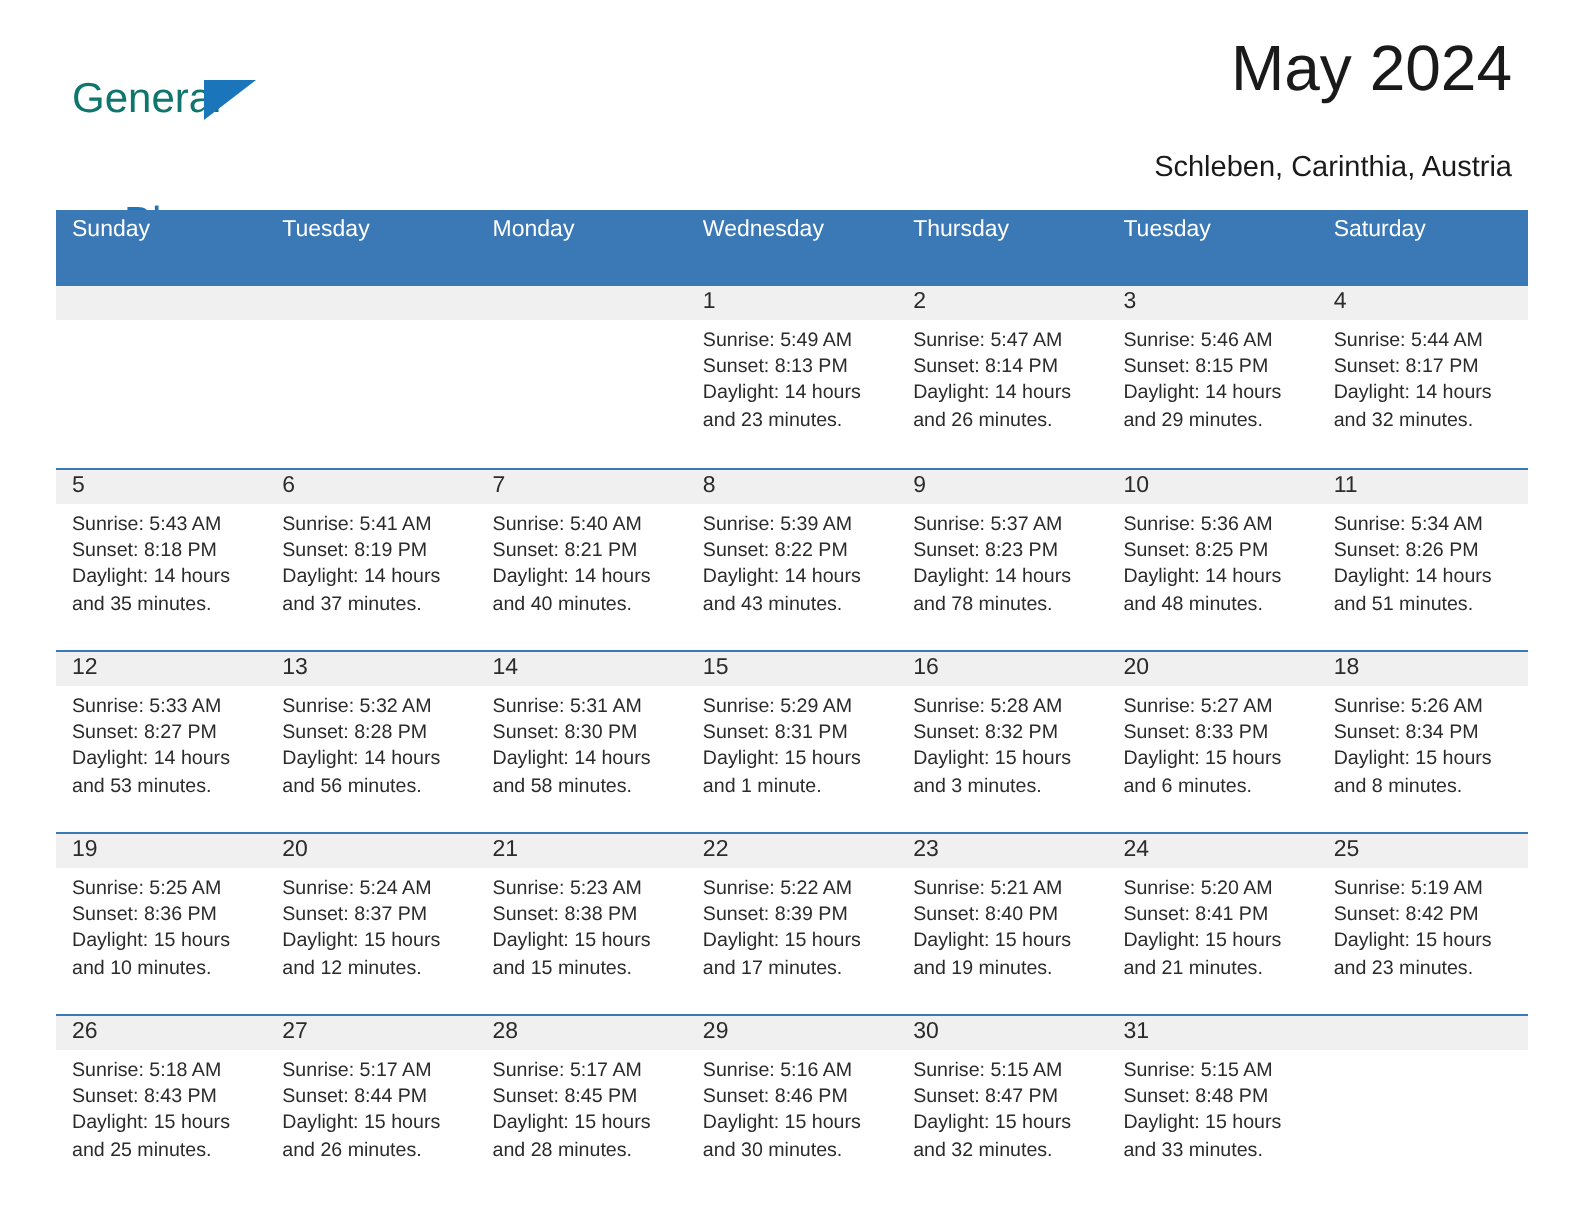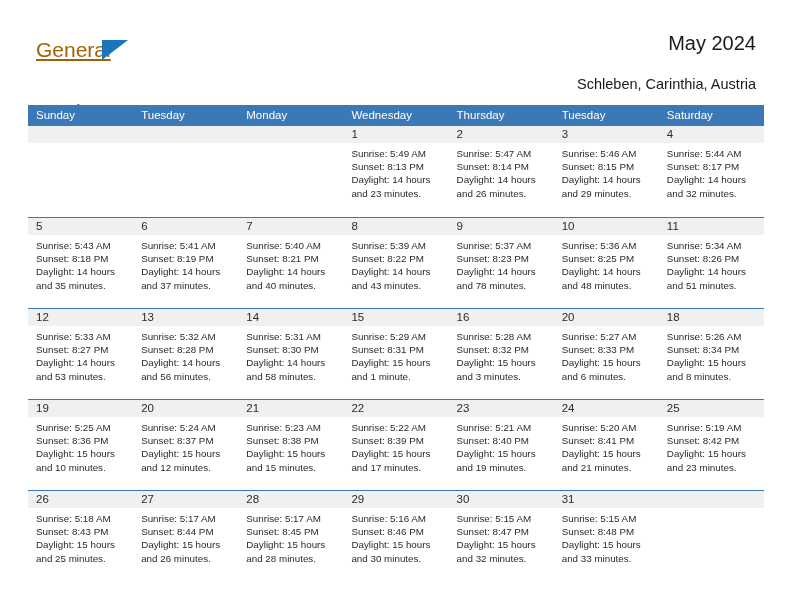--- a/index.html
+++ b/index.html
@@ -21,45 +21,44 @@
   }
   .logo {
     position: absolute;
     left: 36px; top: 38px;
     width: 180px; height: 50px;
   }
   .logo-general {
     position: absolute;
     left: 0; top: 0;
     font-size: 21px;
-    color: #a16207;
+    color: #0f766e;
     letter-spacing: 0px;
     line-height: 24px;
-    text-decoration: underline;
   }
   .logo-blue {
     position: absolute;
     left: 26px; top: 20px;
     font-size: 21px;
     color: #1b75bb;
     line-height: 24px;
     margin-top: 42px;
   }
   .logo-triangle {
     position: absolute;
     left: 66px; top: 2px;
     width: 0; height: 0;
     border-left: 26px solid #1b75bb;
     border-bottom: 20px solid transparent;
   }
 
   .title {
     position: absolute;
-    right: 36px; top: 32px;
-    font-size: 20px;
+    right: 36px; top: 16px;
+    font-size: 32px;
     color: #1a1a1a;
     text-align: center;
     white-space: nowrap;
   }
   .subtitle {
     position: absolute;
     right: 36px; top: 76px;
     font-size: 14.5px;
     font-weight: normal;
     color: #1a1a1a;
@@ -69,21 +68,21 @@
 
   
   .calendar {
     position: absolute;
     left: 28px; top: 105px;
     width: 736px;
   }
   .dow-row {
     display: flex;
     width: 736px;
-    height: 21px;
+    height: 38px;
     background: #3b78b6;
   }
   .dow {
     flex: 1 1 0;
     color: #ffffff;
     font-size: 11.5px;
     line-height: 21px;
     padding-left: 8px;
     white-space: nowrap;
     overflow: hidden;

